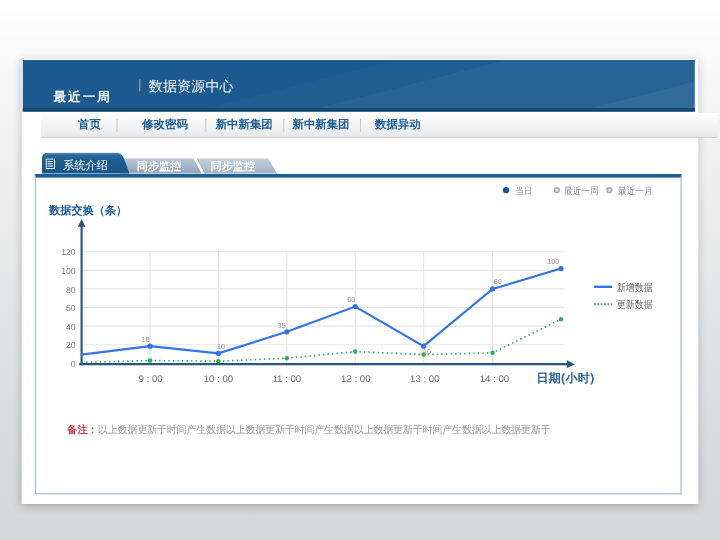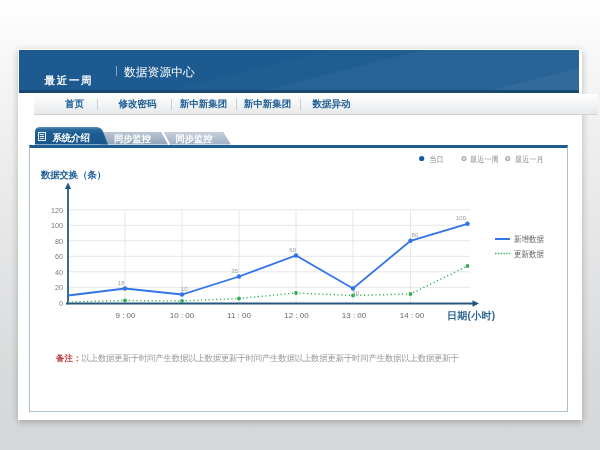--- a/index.html
+++ b/index.html
@@ -34,21 +34,21 @@
 .tab2{position:absolute;left:100px;top:131.5px;width:68px;height:13px;
   background:linear-gradient(180deg,#bac6d4 0%,#8fa2b9 100%);
   clip-path:polygon(0 0,61px 0,68px 13px,0 13px);}
 .tab3{position:absolute;left:162px;top:131.5px;width:69px;height:13px;
   background:linear-gradient(180deg,#c6cfdb 0%,#a0b0c2 100%);
   clip-path:polygon(2.5px 0,61px 0,69px 13px,8.5px 13px);}
 .tabt{position:absolute;top:134px;color:#fff;font-size:9.3px;font-weight:bold;transform:translateX(-50%);line-height:10px}
 .tab1{position:absolute;left:35px;top:127px;width:73px;height:17.5px;
   background:linear-gradient(180deg,#5a8fbc 0,#2a699c 2.5px,#1d5c90 7px,#1a568b 100%);
   clip-path:path("M0,17.5 L0,5 Q0,0 5,0 L61,0 Q66,0 68,4.5 L73,17.5 Z");}
-.tab1 .txt{position:absolute;left:17.5px;top:5px;color:#fff;font-size:9.5px;font-weight:bold;letter-spacing:-0.2px}
+.tab1 .txt{position:absolute;left:17.5px;top:5px;color:#fff;font-size:9.5px;font-weight:normal;letter-spacing:-0.2px}
 
 .panel{position:absolute;left:28.5px;top:144.5px;width:539px;height:267px;background:#fff;
   border:1px solid #a9bfd4;border-top:3px solid #1d5e92}
 .note{position:absolute;left:56px;top:353.5px;font-size:8.5px;line-height:9px;letter-spacing:0;white-space:nowrap}
 .note .r{color:#c03b3b;font-weight:bold}
 .note .g{color:#999;letter-spacing:-0.3px}
 </style>
 </head>
 <body>
 <div class="win">

